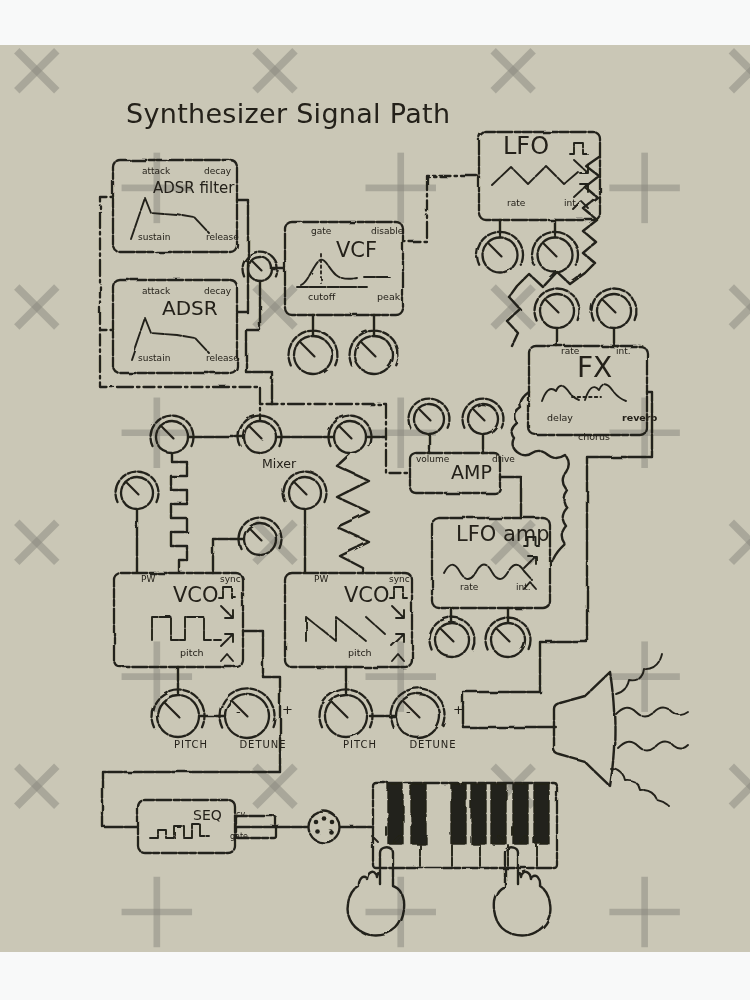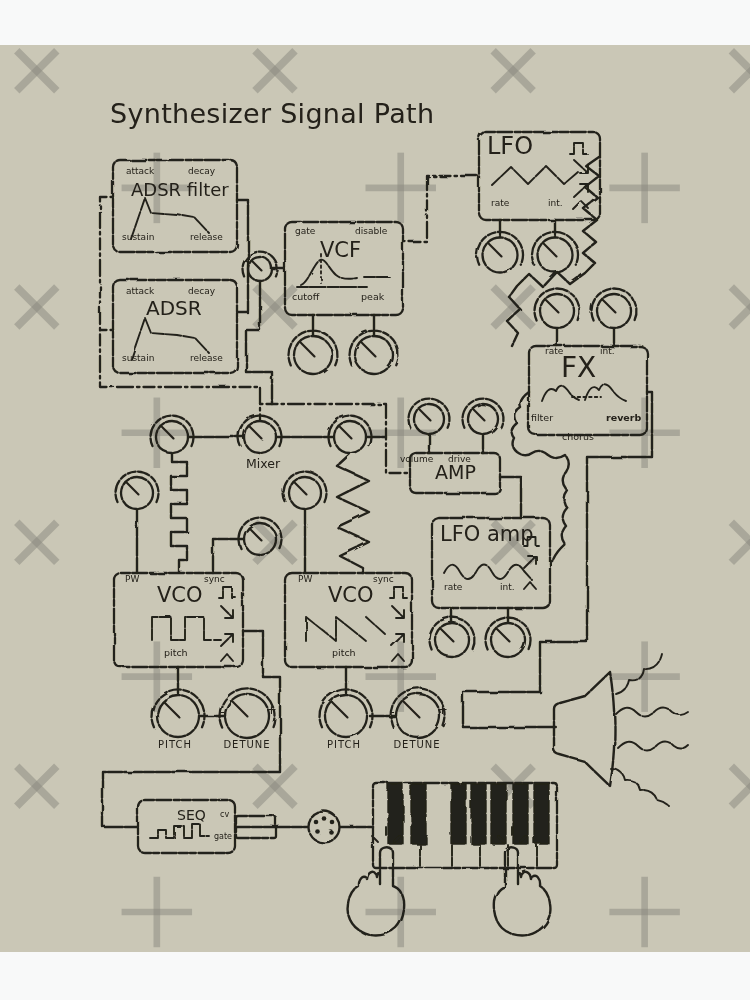--- a/index.html
+++ b/index.html
@@ -1,21 +1,21 @@
 <!DOCTYPE html>
 <html><head>
 <meta charset="utf-8">
 <style>
   html,body{margin:0;padding:0;}
   #stage{position:relative;width:750px;height:1000px;background:#f8f9f9;overflow:hidden;
          font-family:"DejaVu Sans",sans-serif;}
   #art-bg{position:absolute;left:0;top:45px;width:750px;height:907px;background:#cac7b6;overflow:hidden;}
   #wm-svg{position:absolute;left:0;top:0;}
   #ink{position:absolute;left:0;top:0;z-index:2;}
-  .lbl{position:absolute;z-index:3;color:#24211a;white-space:nowrap;line-height:1;}
+  .lbl{position:absolute;z-index:3;color:#24211a;white-space:nowrap;line-height:1;margin-left:16px;}
   .ctr{transform:translateX(-50%);}
   
   #ink .box{fill:none;stroke-width:2.3;stroke-dasharray:9 2.2 15 2.6 6 2;}
   #ink .w{fill:none;stroke-width:2.4;stroke-dasharray:14 2 10 1.8 18 2.2;}
   #ink .dd{fill:none;stroke-width:2.3;stroke-dasharray:2.5 4 11 4 2.5 4 16 4;}
   #ink .fn{fill:none;stroke-width:1.9;stroke-dasharray:11 1.6 16 2;}
   #ink .dl{fill:none;stroke-width:1.8;stroke-dasharray:2.5 3.2;}
   #ink .arc{fill:none;stroke-width:2.3;stroke-dasharray:8 2.5 12 2.5 6 2.5;}
   #ink .kn{fill:none;stroke-width:2.3;stroke-dasharray:13 2.2 8 2 16 2.4;}
   #ink .kp{stroke-width:2.1;}
@@ -298,21 +298,21 @@
         <path class="fn" d="M618,748 C626,740 632,740 638,746 C644,752 650,752 656,746 C662,740 668,740 674,746 C679,750 684,749 688,745"></path>
         <path class="fn" d="M611,769 C619,769 624,774 625,780 C634,779 639,784 640,790 C649,789 655,794 657,800 C662,801 666,803 669,806"></path>
       </g>
     </g>
   </svg>
 
   <div class="lbl" style="left:110px;top:100px;font-size:27px;letter-spacing:.3px;">Synthesizer Signal Path</div>
 
   <div class="lbl" style="left:126px;top:167px;font-size:9px;">attack</div>
   <div class="lbl" style="left:188px;top:167px;font-size:9px;">decay</div>
-  <div class="lbl" style="left:131px;top:181px;font-size:18px;">ADSR filter</div>
+  <div class="lbl" style="left:137px;top:181px;font-size:15px;">ADSR filter</div>
   <div class="lbl" style="left:122px;top:233px;font-size:9px;">sustain</div>
   <div class="lbl" style="left:190px;top:233px;font-size:9px;">release</div>
 
   <div class="lbl" style="left:126px;top:287px;font-size:9px;">attack</div>
   <div class="lbl" style="left:188px;top:287px;font-size:9px;">decay</div>
   <div class="lbl" style="left:146px;top:298px;font-size:20px;text-align:right;">ADSR</div>
   <div class="lbl" style="left:122px;top:354px;font-size:9px;">sustain</div>
   <div class="lbl" style="left:190px;top:354px;font-size:9px;">release</div>
 
   <div class="lbl" style="left:295px;top:227px;font-size:9px;">gate</div>
@@ -321,26 +321,26 @@
   <div class="lbl" style="left:292px;top:292px;font-size:9.5px;">cutoff</div>
   <div class="lbl" style="left:361px;top:292px;font-size:9.5px;">peak</div>
 
   <div class="lbl" style="left:487px;top:134px;font-size:24px;">LFO</div>
   <div class="lbl" style="left:491px;top:199px;font-size:9px;">rate</div>
   <div class="lbl" style="left:548px;top:199px;font-size:9px;">int.</div>
 
   <div class="lbl" style="left:545px;top:347px;font-size:9px;">rate</div>
   <div class="lbl" style="left:600px;top:347px;font-size:9px;">int.</div>
   <div class="lbl" style="left:561px;top:354px;font-size:28px;">FX</div>
-  <div class="lbl" style="left:531px;top:413px;font-size:9.5px;">filter</div>
+  <div class="lbl" style="left:531px;top:413px;font-size:9.5px;">delay</div>
   <div class="lbl" style="left:562px;top:432px;font-size:9.5px;">chorus</div>
   <div class="lbl" style="left:606px;top:413px;font-size:9.5px;font-weight:bold;">reverb</div>
 
   <div class="lbl" style="left:400px;top:455px;font-size:9px;">volume</div>
-  <div class="lbl" style="left:448px;top:455px;font-size:9px;">drive</div>
+  <div class="lbl" style="left:476px;top:455px;font-size:9px;">drive</div>
   <div class="lbl" style="left:435px;top:463px;font-size:19px;">AMP</div>
 
   <div class="lbl" style="left:440px;top:524px;font-size:21px;">LFO amp</div>
   <div class="lbl" style="left:444px;top:583px;font-size:9px;">rate</div>
   <div class="lbl" style="left:500px;top:583px;font-size:9px;">int.</div>
 
   <div class="lbl" style="left:125px;top:575px;font-size:9px;">PW</div>
   <div class="lbl" style="left:204px;top:575px;font-size:9px;">sync</div>
   <div class="lbl" style="left:157px;top:585px;font-size:21px;">VCO</div>
   <div class="lbl" style="left:164px;top:648px;font-size:9.5px;">pitch</div>

